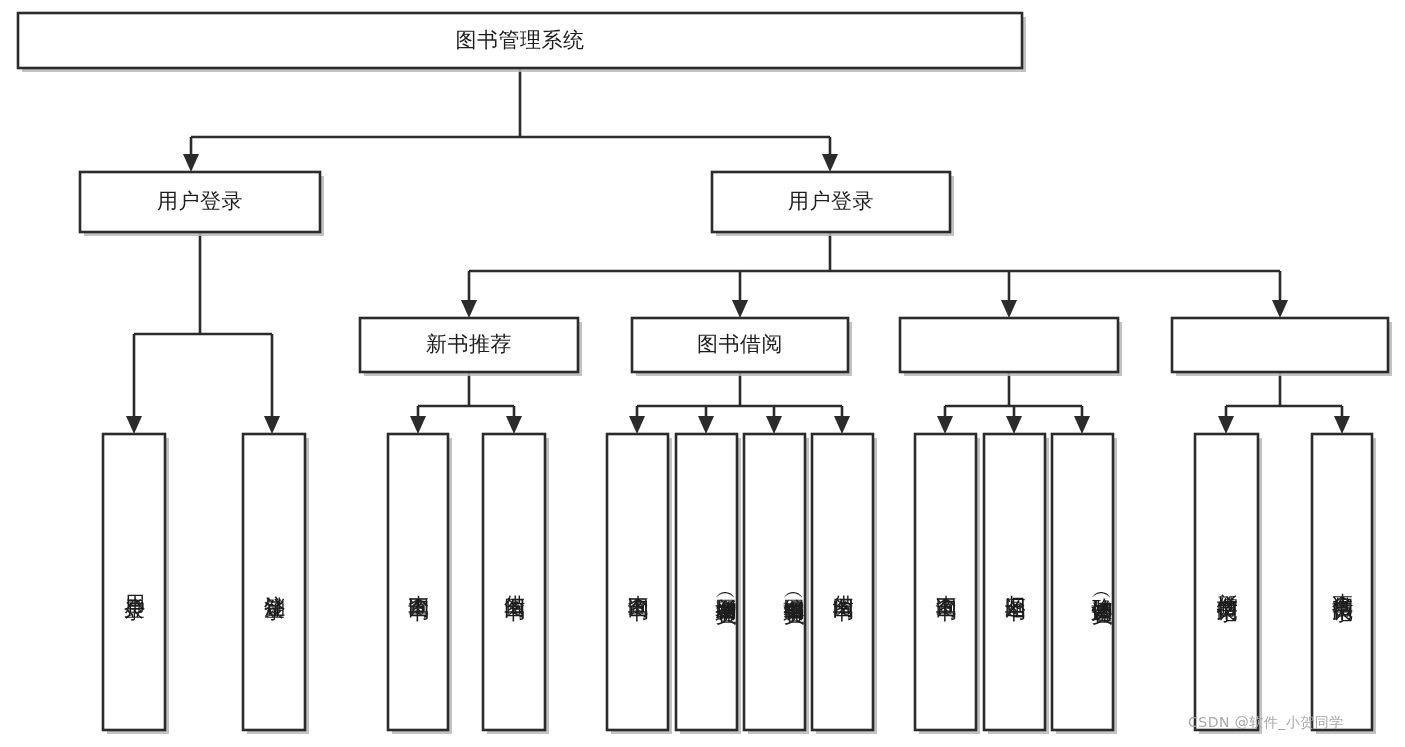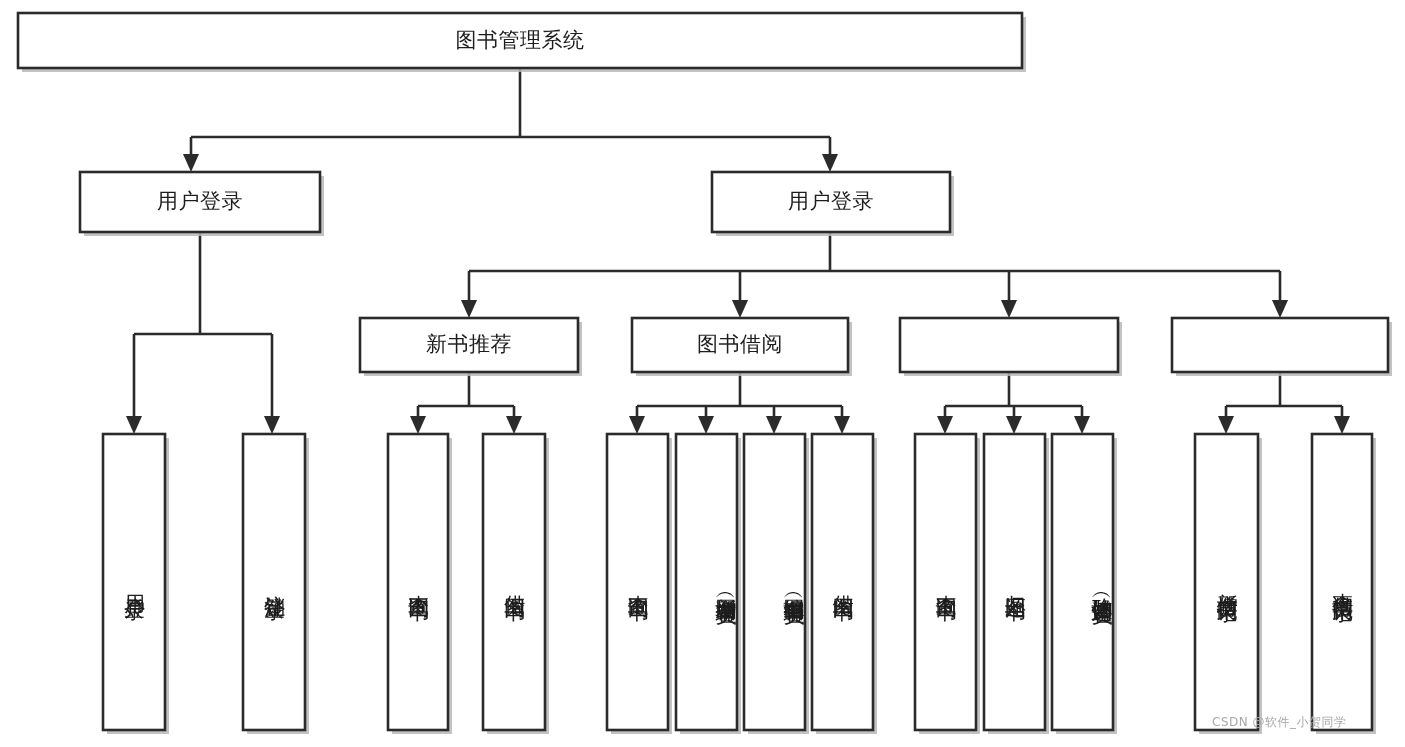--- a/index.html
+++ b/index.html
@@ -67,26 +67,25 @@
     align-items: center;
     justify-content: center;
   }
   .v-label.tall {
     letter-spacing: 1px;
   }
   .watermark {
     position: absolute;
     left: 1188px;
     top: 714px;
-    font-size: 12px;
+    font-size: 14px;
     color: #a8a8a8;
     font-family: "DejaVu Sans", "Liberation Sans", sans-serif;
     letter-spacing: 0.5px;
     white-space: nowrap;
-    margin-left: 24px;
   }
 </style>
 </head>
 <body>
 
 <div id="diagram-root">
 
   <svg class="flow" viewBox="0 0 1405 747">
 
     <g>

